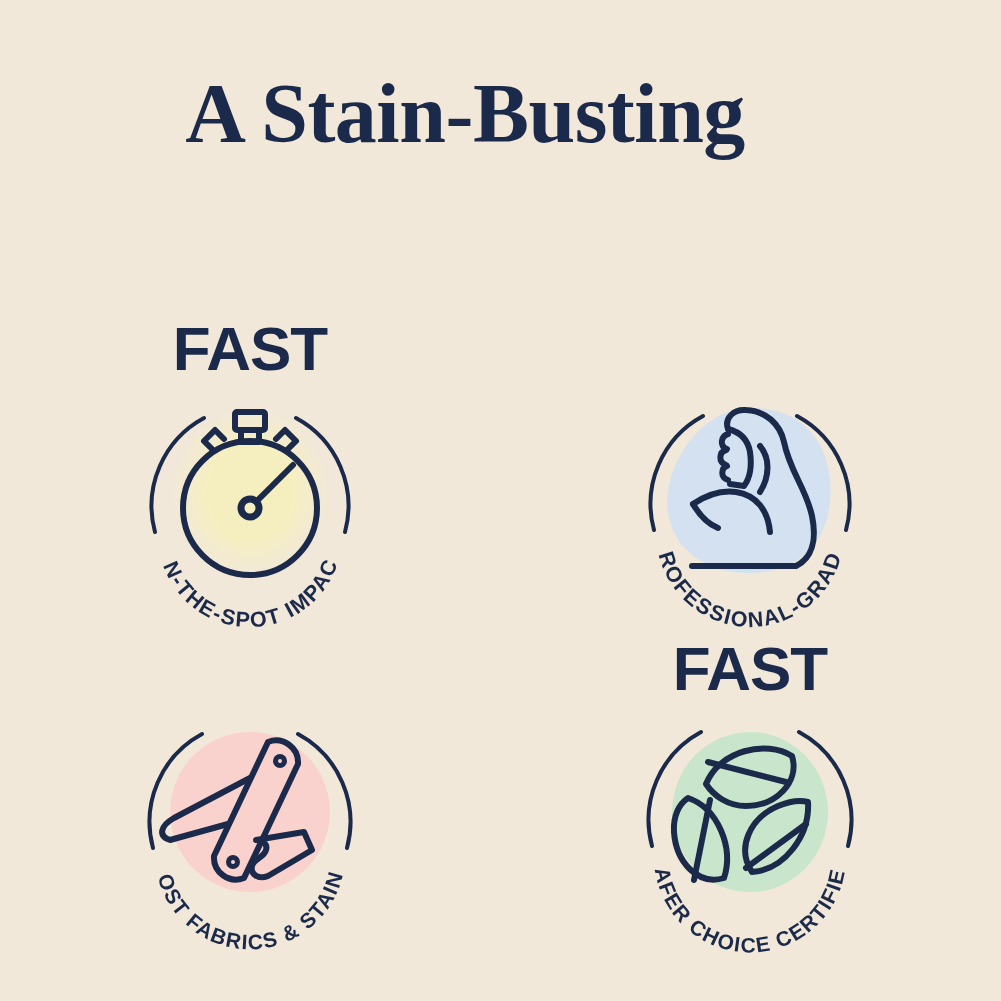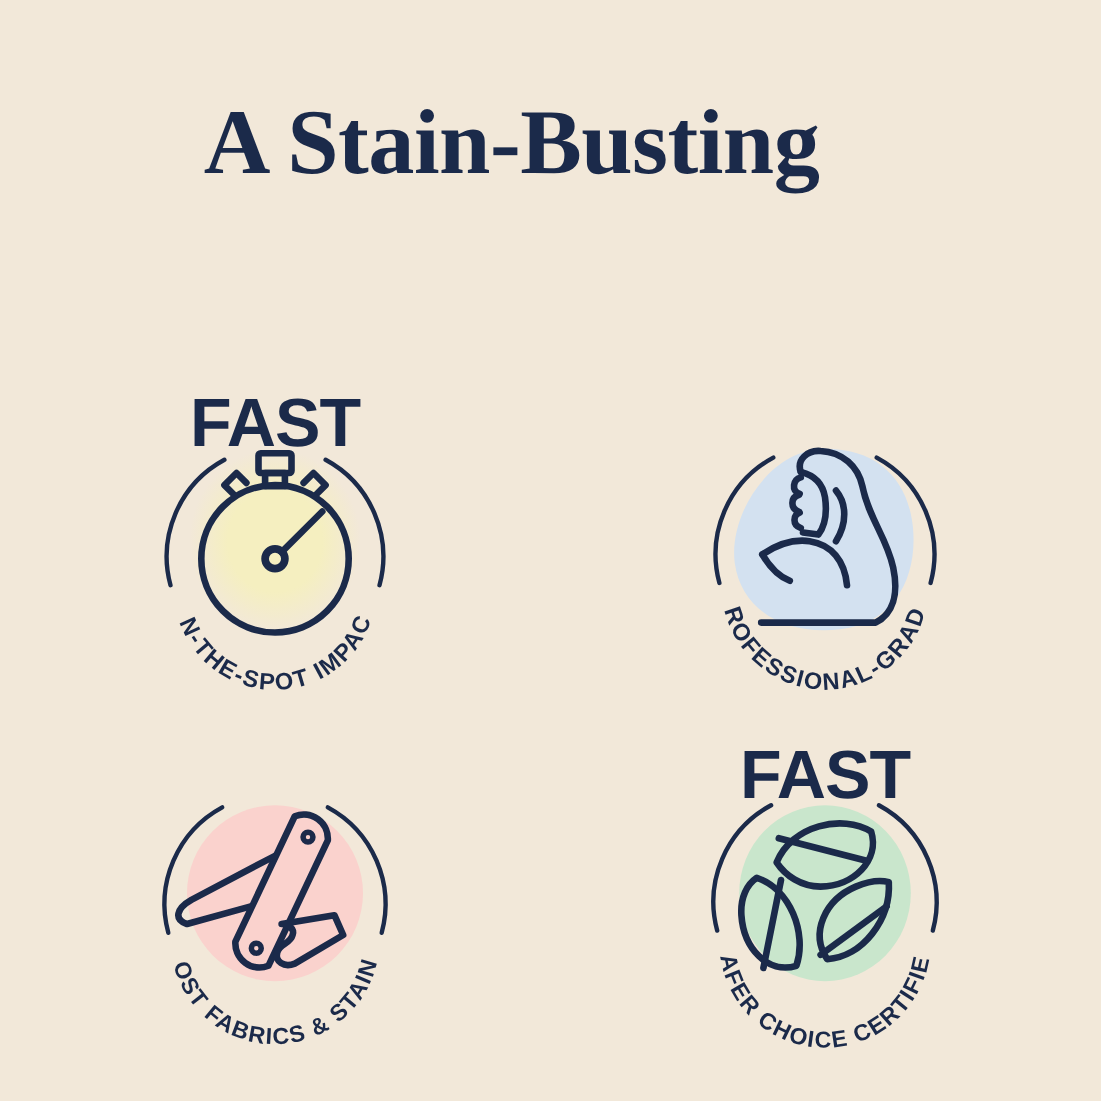--- a/index.html
+++ b/index.html
@@ -26,21 +26,20 @@
     left: 0;
     top: 70px;
     width: 930px;
     text-align: center;
     color: #1B2A4A;
     font-family: "Liberation Serif", "DejaVu Serif", serif;
     font-weight: bold;
     font-size: 84px;
     line-height: 88px;
     letter-spacing: -0.5px;
-    margin-top: 16px;
   }
   .headline .line {
     display: block;
     white-space: nowrap;
   }
 
   
   .badge-grid {
     position: absolute;
     left: 0;
@@ -61,21 +60,20 @@
     left: 0;
     top: 0;
     width: 500px;
     text-align: center;
     color: #1B2A4A;
     font-family: "Liberation Sans", sans-serif;
     font-weight: bold;
     font-size: 62px;
     line-height: 62px;
     letter-spacing: -1px;
-    margin-top: 36px;
   }
   .badge-art {
     position: absolute;
     left: 50%;
     top: 62px;
     transform: translateX(-50%);
     width: 300px;
     height: 256px;
   }
   .badge-art svg {

